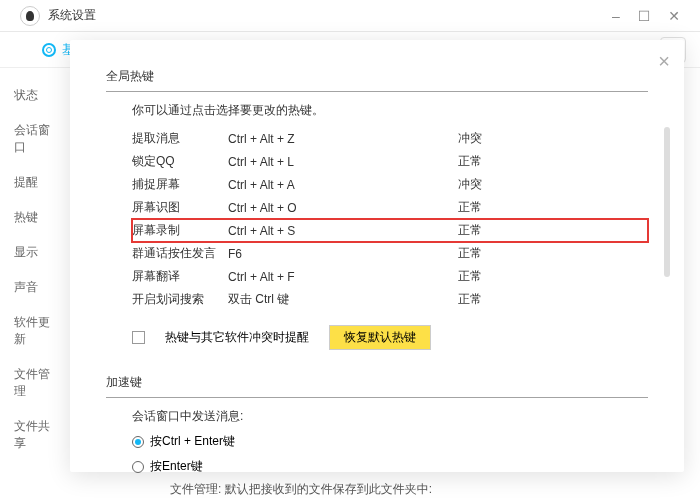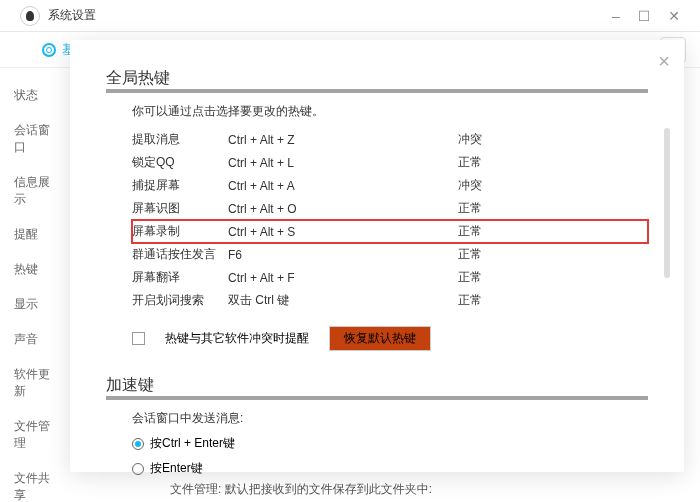--- a/index.html
+++ b/index.html
@@ -19,35 +19,35 @@
 .tabbar .search { margin-left: auto; width: 26px; height: 26px; border: 1px solid #e0e0e0; border-radius: 4px; display: flex; align-items: center; justify-content: center; }
 .tabbar .search svg { width: 14px; height: 14px; stroke: #bbb; fill: none; stroke-width: 2; }
 
 .sidebar { position: absolute; left: 0; top: 68px; width: 72px; bottom: 3px; padding-top: 10px; }
 .sidebar .item { font-size: 12px; color: #666; padding: 9px 14px; cursor: pointer; }
 
 .bottombar { position: absolute; left: 170px; bottom: 4px; font-size: 12px; color: #555; }
 
 .overlay { position: absolute; left: 70px; top: 40px; right: 16px; bottom: 30px; background: #fff; box-shadow: 0 4px 24px rgba(0,0,0,0.12); border-radius: 2px; padding: 28px 36px 20px 36px; }
 .overlay .close { position: absolute; top: 10px; right: 14px; font-size: 20px; color: #aaa; cursor: pointer; }
-.section-title { font-size: 16px; color: #333; border-bottom: 4px solid #a3a3a3; margin-bottom: 10px; }
+.section-title { font-size: 12px; color: #333; border-bottom: 1px solid #a3a3a3; padding-bottom: 6px; margin-bottom: 10px; }
 .hint { font-size: 12px; color: #333; margin: 0 0 8px 26px; }
 
 .hotkey-list { margin-left: 26px; position: relative; }
 .hotkey-row { display: flex; font-size: 12px; color: #333; padding: 3px 0; align-items: center; }
 .hotkey-row .name { width: 96px; }
 .hotkey-row .key { width: 230px; }
 .hotkey-row .status { width: 50px; }
 .hotkey-row.highlight { outline: 2px solid #e53935; outline-offset: -1px; }
 
 .scrollbar { position: absolute; right: -22px; top: 0; width: 6px; height: 150px; background: #ddd; border-radius: 3px; }
 
 .row-extra { display: flex; align-items: center; gap: 20px; margin: 14px 0 24px 26px; font-size: 12px; }
 .checkbox { width: 13px; height: 13px; border: 1px solid #999; background: #fff; }
-.btn { border: 1px solid #ccc; background: #c2410c; padding: 3px 14px; font-size: 12px; cursor: pointer; }
+.btn { border: 1px solid #ccc; background: #fde047; padding: 3px 14px; font-size: 12px; cursor: pointer; }
 
 .sub-label { font-size: 12px; color: #333; margin: 6px 0 6px 26px; }
 .radio-row { display: flex; align-items: center; gap: 6px; margin: 8px 0 4px 26px; font-size: 12px; }
 .radio { width: 12px; height: 12px; border: 1px solid #666; border-radius: 50%; display: inline-flex; align-items: center; justify-content: center; }
 .radio.checked::after { content: ""; width: 6px; height: 6px; background: #12b7f5; border-radius: 50%; }
 
 .watermark { position: absolute; top: 180px; left: 120px; font-size: 42px; color: rgba(120,120,120,0.12); font-weight: 300; pointer-events: none; letter-spacing: 2px; }
 .watermark .cn { font-size: 48px; }
 </style>
 </head>
@@ -72,21 +72,20 @@
     <svg viewBox="0 0 24 24">
         <circle cx="10" cy="10" r="7"></circle>
         <line x1="15" y1="15" x2="21" y2="21"></line>
       </svg>
   </div>
 </div>
 
 <div class="sidebar">
   <div class="item">状态</div>
   <div class="item">会话窗口</div>
-  <div class="item">信息展示</div>
   <div class="item">提醒</div>
   <div class="item">热键</div>
   <div class="item">显示</div>
   <div class="item">声音</div>
   <div class="item">软件更新</div>
   <div class="item">文件管理</div>
   <div class="item">文件共享</div>
 
 </div>
 

